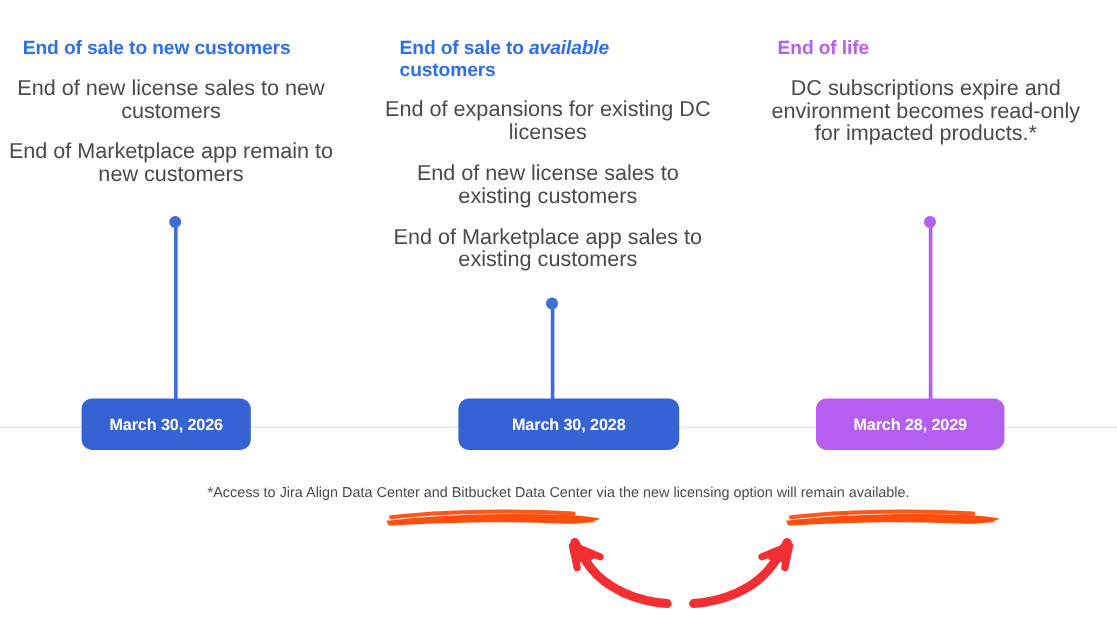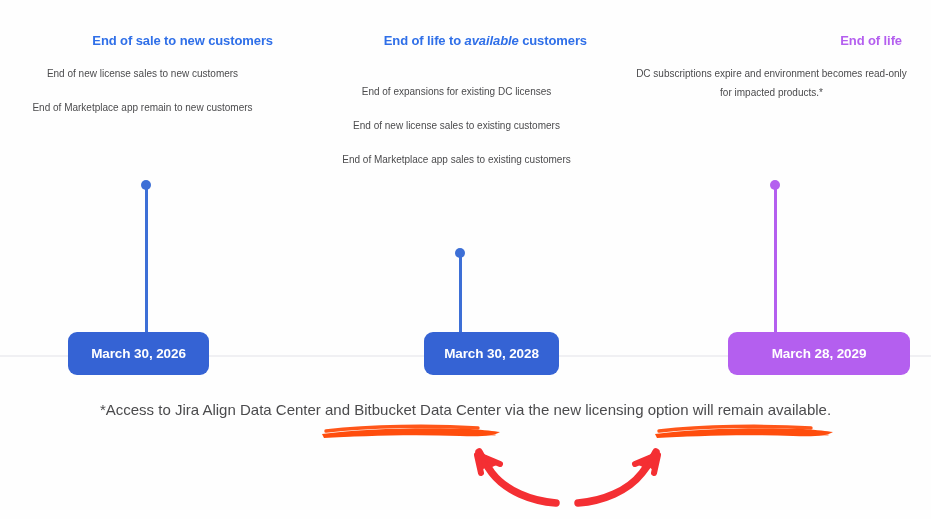--- a/index.html
+++ b/index.html
@@ -18,32 +18,32 @@
   }
 
   
   .col{position:absolute;top:0;width:310px;height:400px;}
   .col.c0{left:-9px;}
   .col.c1{left:305px;}
   .col.c2{left:620px;}
 
   .col-head{
     position:absolute;top:32px;left:28px;right:28px;
-    text-align:right;
-    font-size:13px;font-weight:bold;line-height:18px;
+    text-align:left;
+    font-size:16px;font-weight:bold;line-height:18px;
     letter-spacing:-0.1px;
   }
   .col-head .it{font-style:italic;}
   .c0 .col-head,.c1 .col-head{color:#2f6fe8;}
   .c2 .col-head{color:#b45fef;}
 
   .col-body{
     position:absolute;left:11px;right:18px;
     text-align:center;color:#4b4b4d;
-    font-size:10px;line-height:19px;
+    font-size:18px;line-height:19px;
   }
   .c0 .col-body{top:64px;}
   .c1 .col-body{top:82px;}
   .c2 .col-body{top:64px;}
   .col-body p{margin:0 0 15px 0;}
   .col-body p:last-child{margin-bottom:0;}
 
   
   .marker{position:absolute;}
   .marker .dot{
@@ -67,27 +67,27 @@
   
   .badge{
     position:absolute;top:332px;height:43px;
     border-radius:9px;
     display:flex;align-items:center;justify-content:center;
     color:#ffffff;font-size:13.5px;font-weight:bold;letter-spacing:-0.1px;
   }
   .badge.blue{background:#3563d4;}
   .badge.purple{background:#b45fef;}
   .b0{left:68px;width:141px;}
-  .b1{left:382px;width:135px;margin-left:42px;}
-  .b2{left:728px;width:182px;}
+  .b1{left:382px;width:184px;}
+  .b2{left:680px;width:157px;}
 
   
   .footnote{
     position:absolute;top:401px;left:0;right:0;text-align:center;
-    color:#4b4b4d;font-size:15px;line-height:18px;
+    color:#4b4b4d;font-size:12px;line-height:18px;
   }
 
   
   .annot{position:absolute;left:0;top:0;width:931px;height:519px;pointer-events:none;}
 </style>
 </head>
 <body>
 
 <div id="stage">
 
@@ -107,21 +107,21 @@
     <div class="dot"></div>
     <div class="stem"></div>
   </div>
 
   <div class="badge blue b0">
     <span>March 30, 2026</span>
   </div>
 
   <div class="col c1">
     <div class="col-head">
-      <span>End of life to </span><span class="it">available</span><span> customers</span>
+      <span>End of sale to </span><span class="it">available</span><span> customers</span>
     </div>
     <div class="col-body">
       <p>End of expansions for existing DC licenses</p>
       <p>End of new license sales to existing customers</p>
       <p>End of Marketplace app sales to existing customers</p>
     </div>
   </div>
 
   <div class="marker blue m1">
     <div class="dot"></div>

